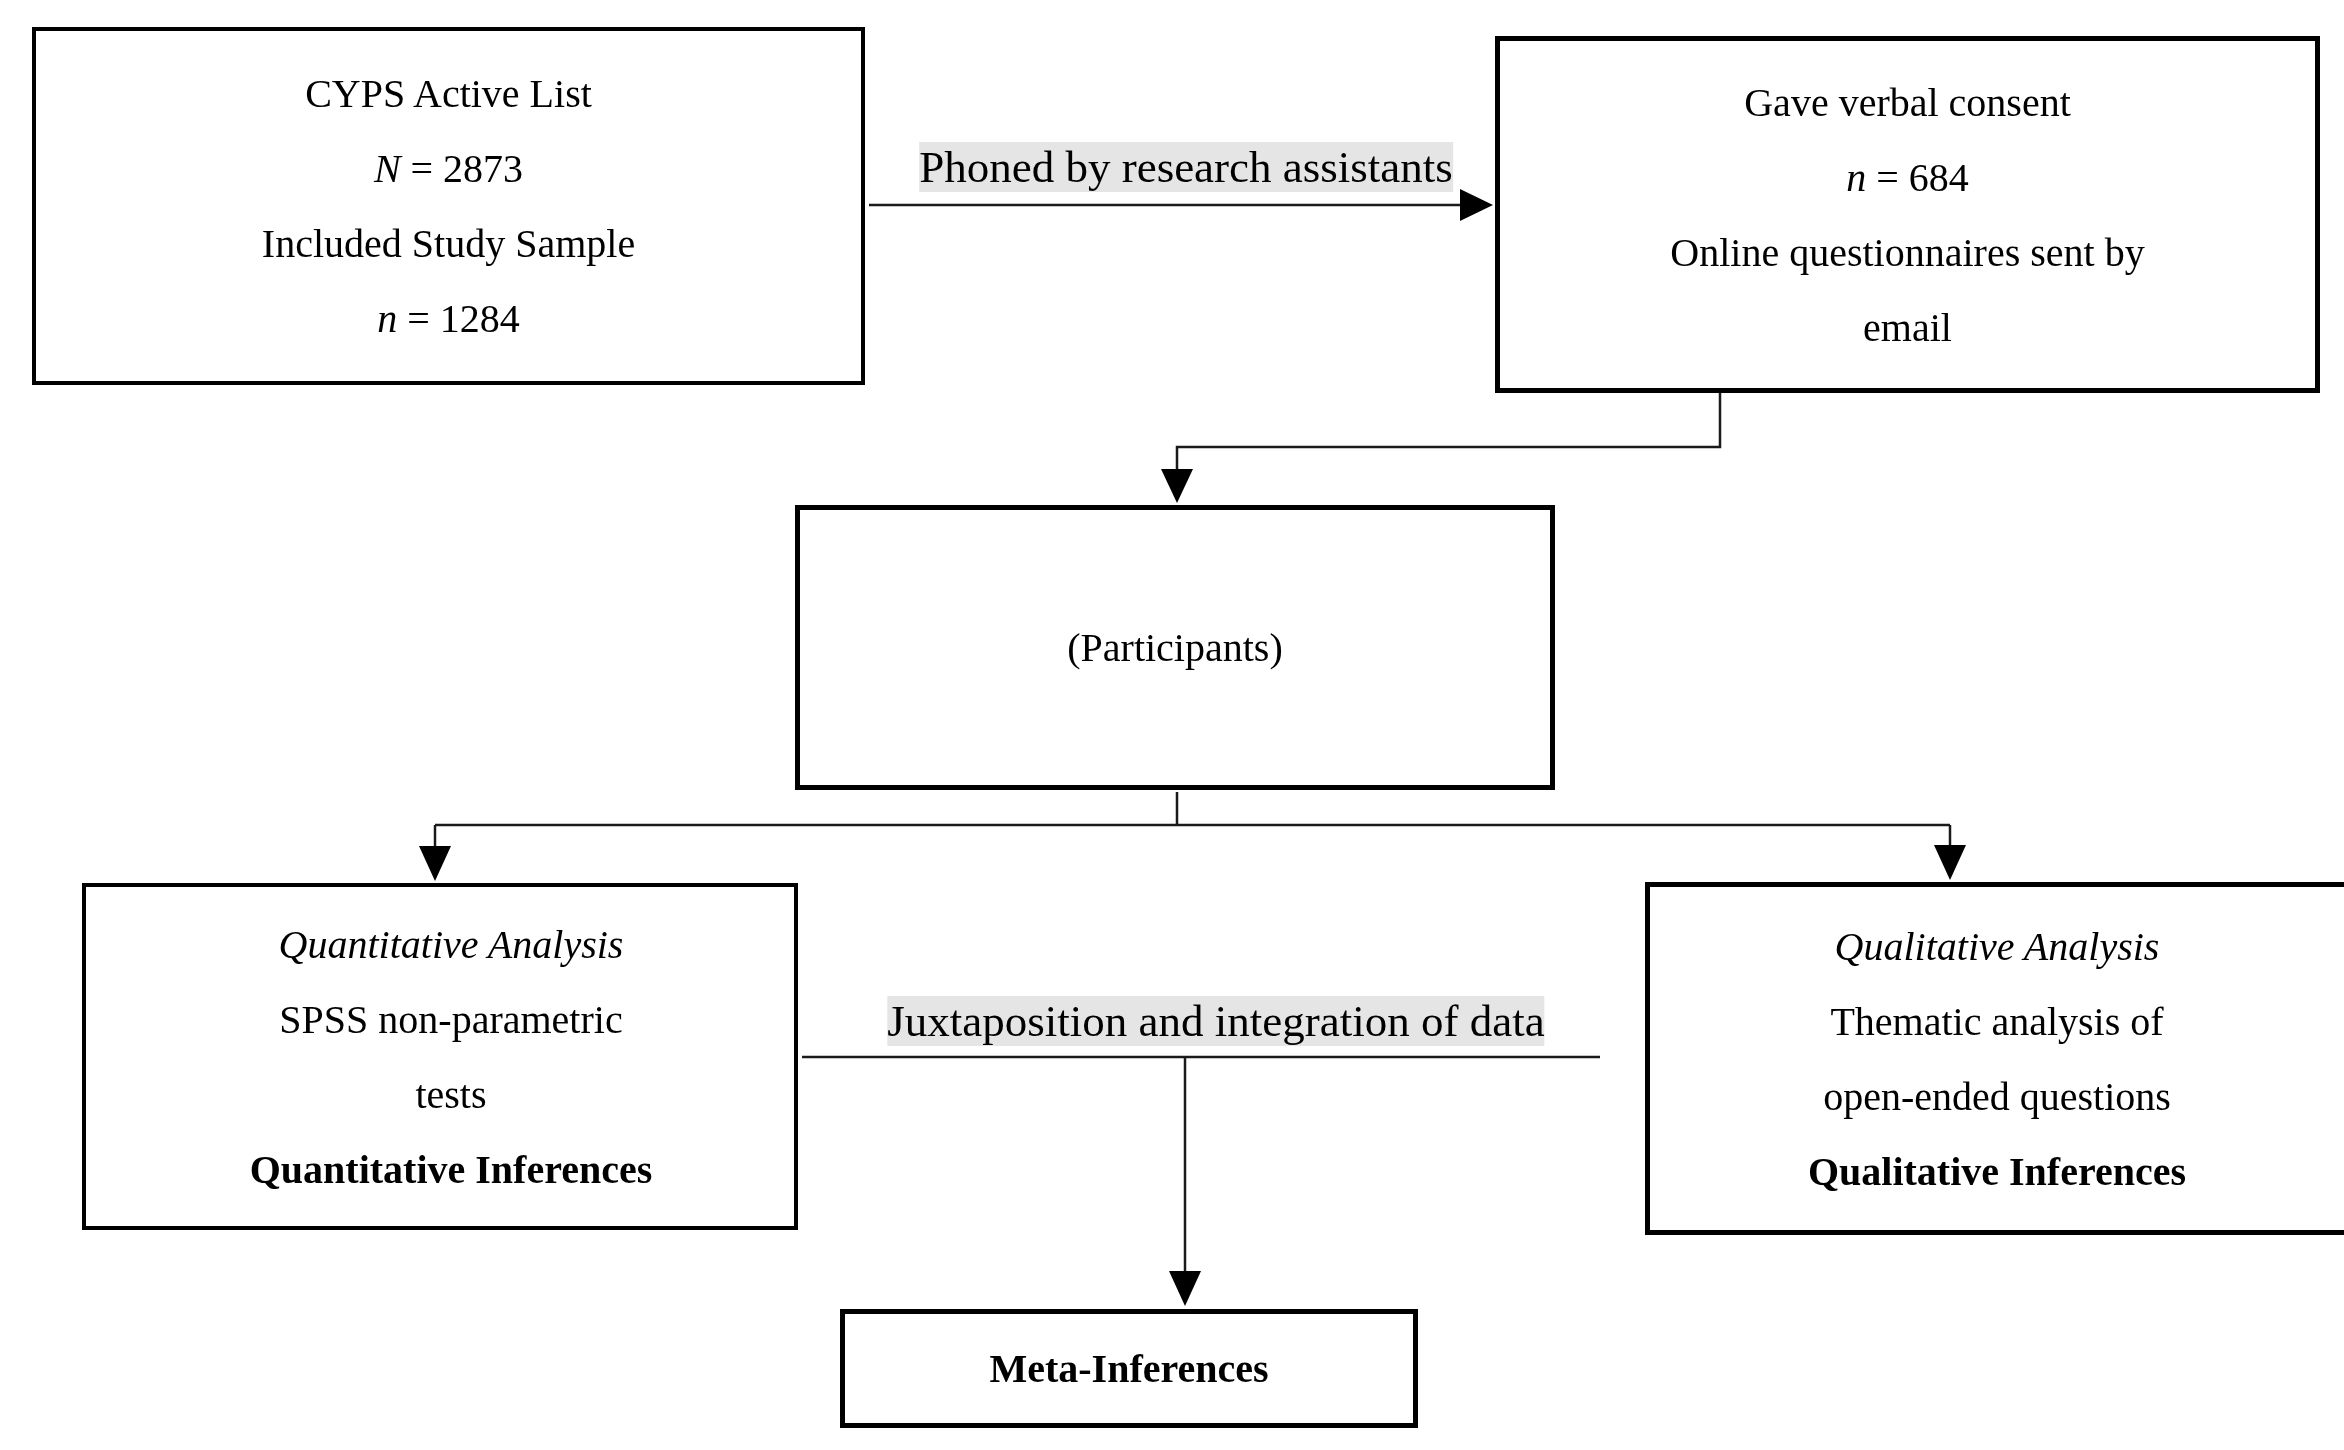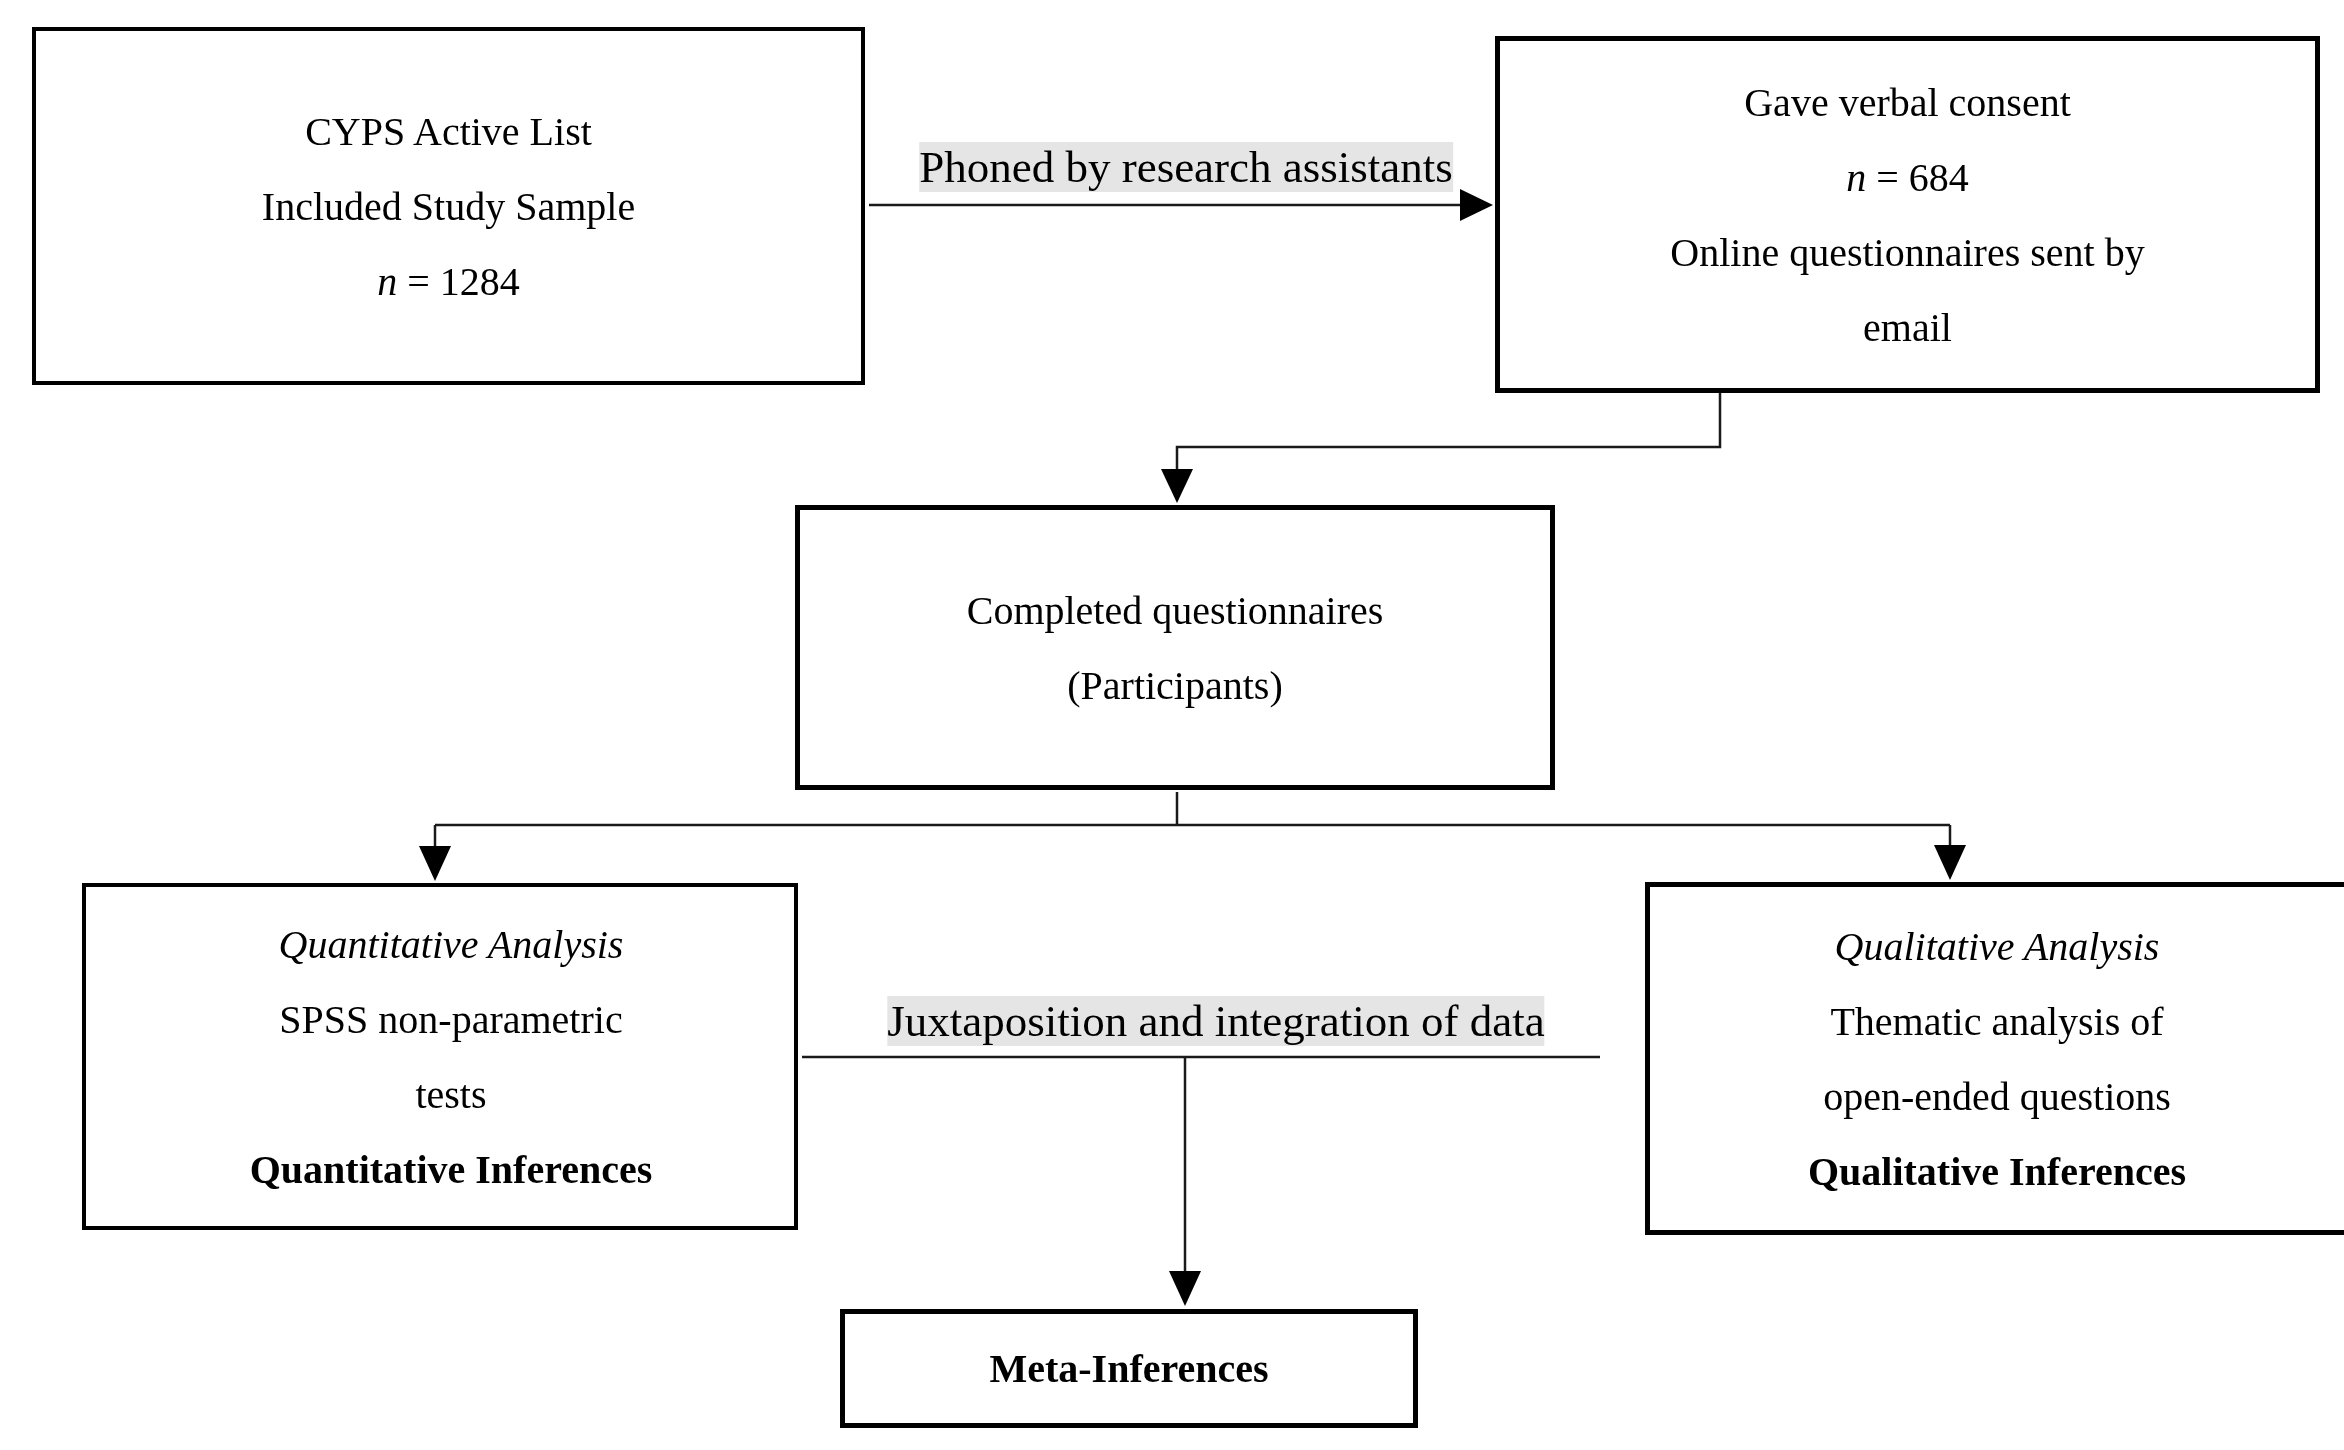--- a/index.html
+++ b/index.html
@@ -92,33 +92,33 @@
       <polygon points="1460,189 1460,221 1493,205"></polygon>
       <polygon points="1161,469 1193,469 1177,503"></polygon>
       <polygon points="419,846 451,846 435,881"></polygon>
       <polygon points="1934,845 1966,845 1950,880"></polygon>
       <polygon points="1169,1271 1201,1271 1185,1306"></polygon>
     </g>
   </svg>
 
   <div class="box" id="box-cyps">
       <div class="line"><span>CYPS Active List</span></div>
+      <div class="line"><span class="i">N</span><span> = 2873</span></div>
       <div class="line"><span>Included Study Sample</span></div>
       <div class="line"><span class="i">n</span><span> = 1284</span></div>
     </div>
 
   <div class="box" id="box-consent">
       <div class="line"><span>Gave verbal consent</span></div>
       <div class="line"><span class="i">n</span><span> = 684</span></div>
       <div class="line"><span>Online questionnaires sent by</span></div>
       <div class="line"><span>email</span></div>
     </div>
 
   <div class="box" id="box-completed">
-      <div class="line"><span>Completed questionnaires</span></div>
       <div class="line"><span>(Participants)</span></div>
     </div>
 
   <div class="box" id="box-quant">
       <div class="line"><span class="i">Quantitative Analysis</span></div>
       <div class="line"><span>SPSS non-parametric</span></div>
       <div class="line"><span>tests</span></div>
       <div class="line"><span class="b">Quantitative Inferences</span></div>
     </div>
 

